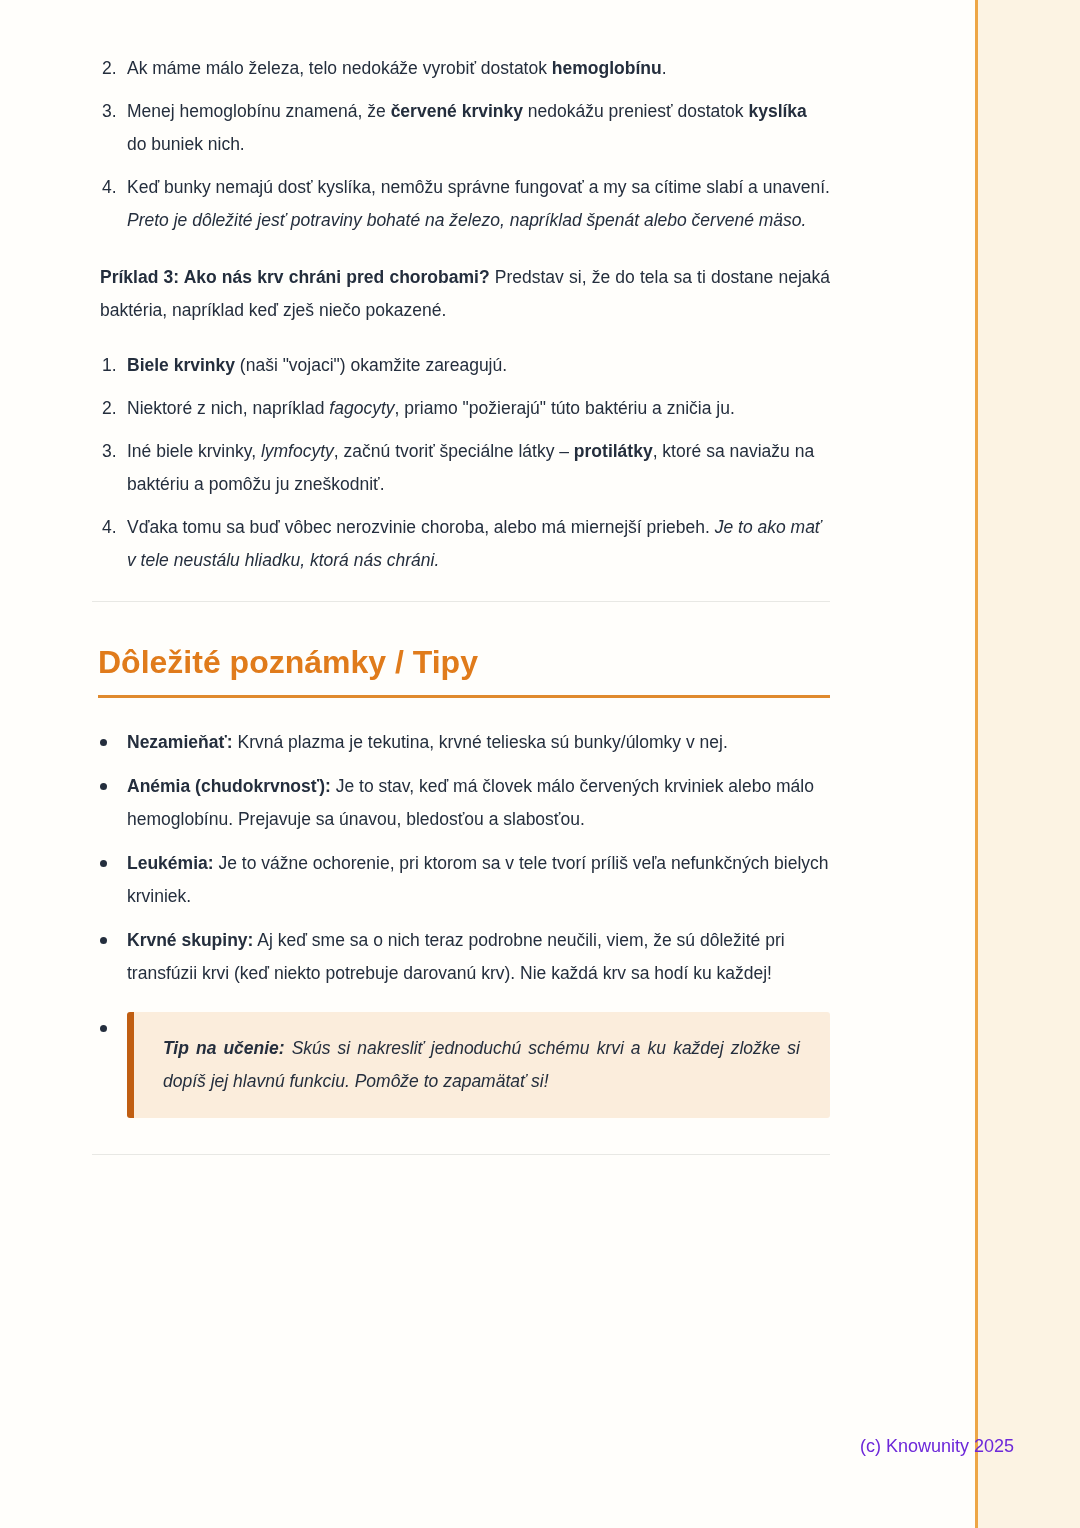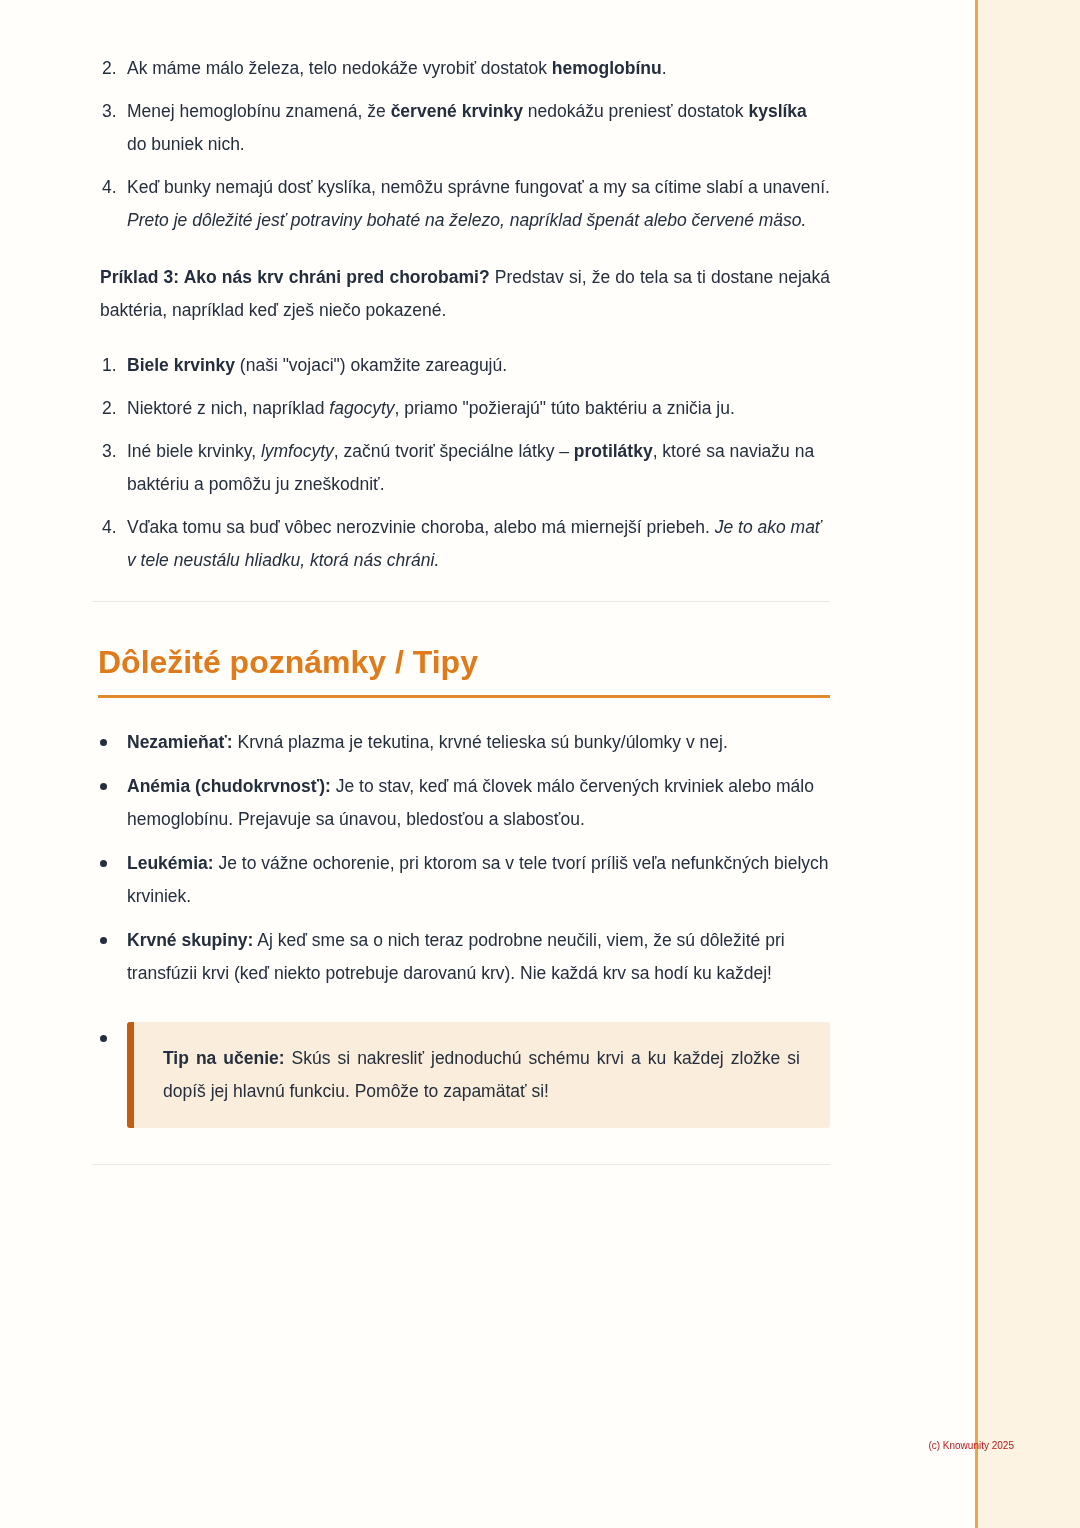--- a/index.html
+++ b/index.html
@@ -51,36 +51,36 @@
   .uli { display: flex; margin-bottom: 11px; }
   .dot { flex: 0 0 27px; }
   .dot::before {
     content: "";
     display: block;
     width: 7px; height: 7px;
     border-radius: 50%;
     background: #242e3d;
     margin-top: 13px;
   }
-  .tip-row { display: flex; margin-top: 32px; margin-left: 8px; }
+  .tip-row { display: flex; margin-top: 22px; margin-left: 8px; font-style: italic; }
   .tip-row .dot { flex: 0 0 27px; }
   .tip-box {
     flex: 1;
     background: #fbeddc;
     border-left: 7px solid #c05e12;
     border-radius: 3px;
     padding: 20px 30px 20px 29px;
     text-align: justify;
   }
   .divider-bottom { margin-top: 36px; }
   .footer-credit {
     position: absolute;
     top: 1437px; right: 66px;
-    font-size: 10px; line-height: 18px;
-    color: #b91c1c;
+    font-size: 18px; line-height: 18px;
+    color: #6d28d9;
   }
 </style>
 </head>
 <body>
 
 <div>
 
   <div class="side-band"></div>
   <div class="side-line"></div>
 

